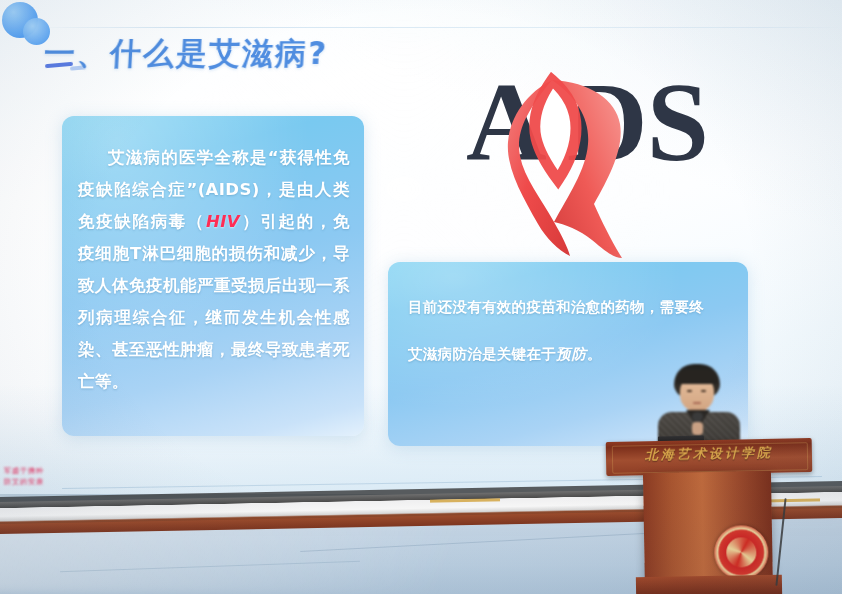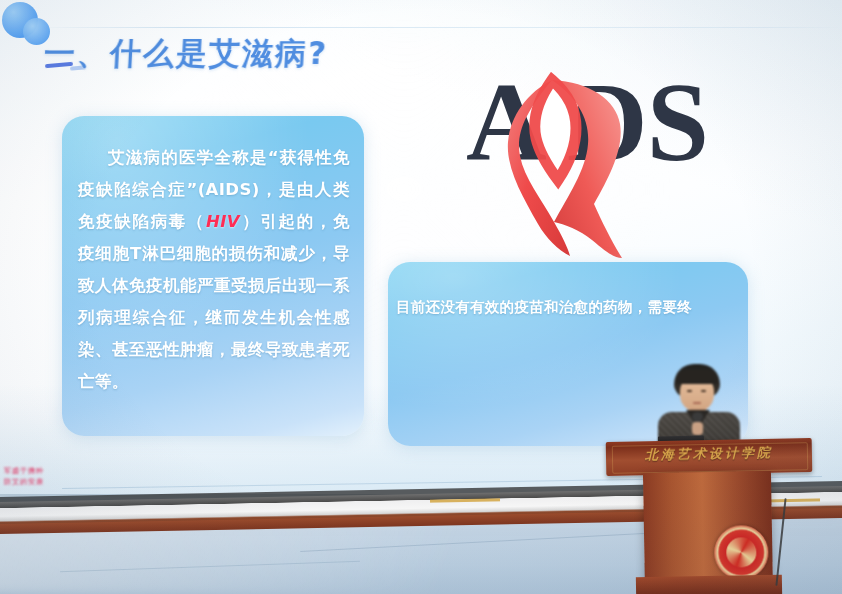--- a/index.html
+++ b/index.html
@@ -120,21 +120,21 @@
     font-family:"Liberation Serif","DejaVu Serif",serif;
     font-size:112px;font-weight:700;color:#2e3646;
     letter-spacing:-1px;line-height:1;
     text-align:center;
     filter:blur(.25px);
   }
   .ribbon{position:absolute;left:70px;top:10px;width:140px;height:186px;}
 
   
   .panel{
-    position:absolute;border-radius:22px;
+    position:absolute;border-radius:12px;
     background:linear-gradient(165deg,#7fd2f2 0%,#79c9f0 18%,#8cc9f2 48%,#a9d3f5 74%,#c9e2f9 92%,#e4f1fc 100%);
     box-shadow:0 2px 16px rgba(130,180,215,.30);
     overflow:hidden;
   }
   .panel::after{
     content:"";position:absolute;left:0;top:0;width:100%;height:100%;
     background:radial-gradient(ellipse at 18% 8%, rgba(255,255,255,.30), rgba(255,255,255,0) 55%);
   }
   .panel-left{left:62px;top:116px;width:302px;height:320px;}
   .panel-right{left:388px;top:262px;width:360px;height:184px;}
@@ -146,21 +146,21 @@
     font-weight:700;
     text-shadow:0 1px 2px rgba(80,140,180,.45);
     filter:blur(.2px);
   }
   .ptext-left{
     left:16px;top:26px;width:272px;
     font-size:16.5px;line-height:32px;letter-spacing:.4px;
     text-indent:30px;text-align:justify;
   }
   .ptext-right{
-    left:8px;top:22px;width:322px;
+    left:20px;top:22px;width:322px;
     font-size:14.5px;line-height:47px;letter-spacing:.3px;
   }
   .hiv{
     color:#ff2d55;font-style:italic;font-weight:700;
     text-shadow:0 1px 2px rgba(255,255,255,.55);
     padding:0 1px;
   }
   .yufang{font-style:italic;letter-spacing:1px;}
 
   
@@ -329,20 +329,21 @@
 
   <div class="panel panel-left">
     <div class="ptext ptext-left">
       <span>艾滋病的医学全称是“获得性免疫缺陷综合症”(AIDS)，是由人类免疫缺陷病毒（</span><span class="hiv">HIV</span><span>）引起的，免疫细胞T淋巴细胞的损伤和减少，导致人体免疫机能严重受损后出现一系列病理综合征，继而发生机会性感染、甚至恶性肿瘤，最终导致患者死亡等。</span>
     </div>
   </div>
 
   <div class="panel panel-right">
     <div class="ptext ptext-right">
       <div>目前还没有有效的疫苗和治愈的药物，需要终</div>
+      <div><span>艾滋病防治是关键在于</span><span class="yufang">预防</span><span>。</span></div>
     </div>
   </div>
 
   <div class="side-banner">
     <div>军盛于携种</div>
     <div>防艾的安康</div>
   </div>
   <div class="wall-rule"></div>
 
   <div class="person blur-soft">

